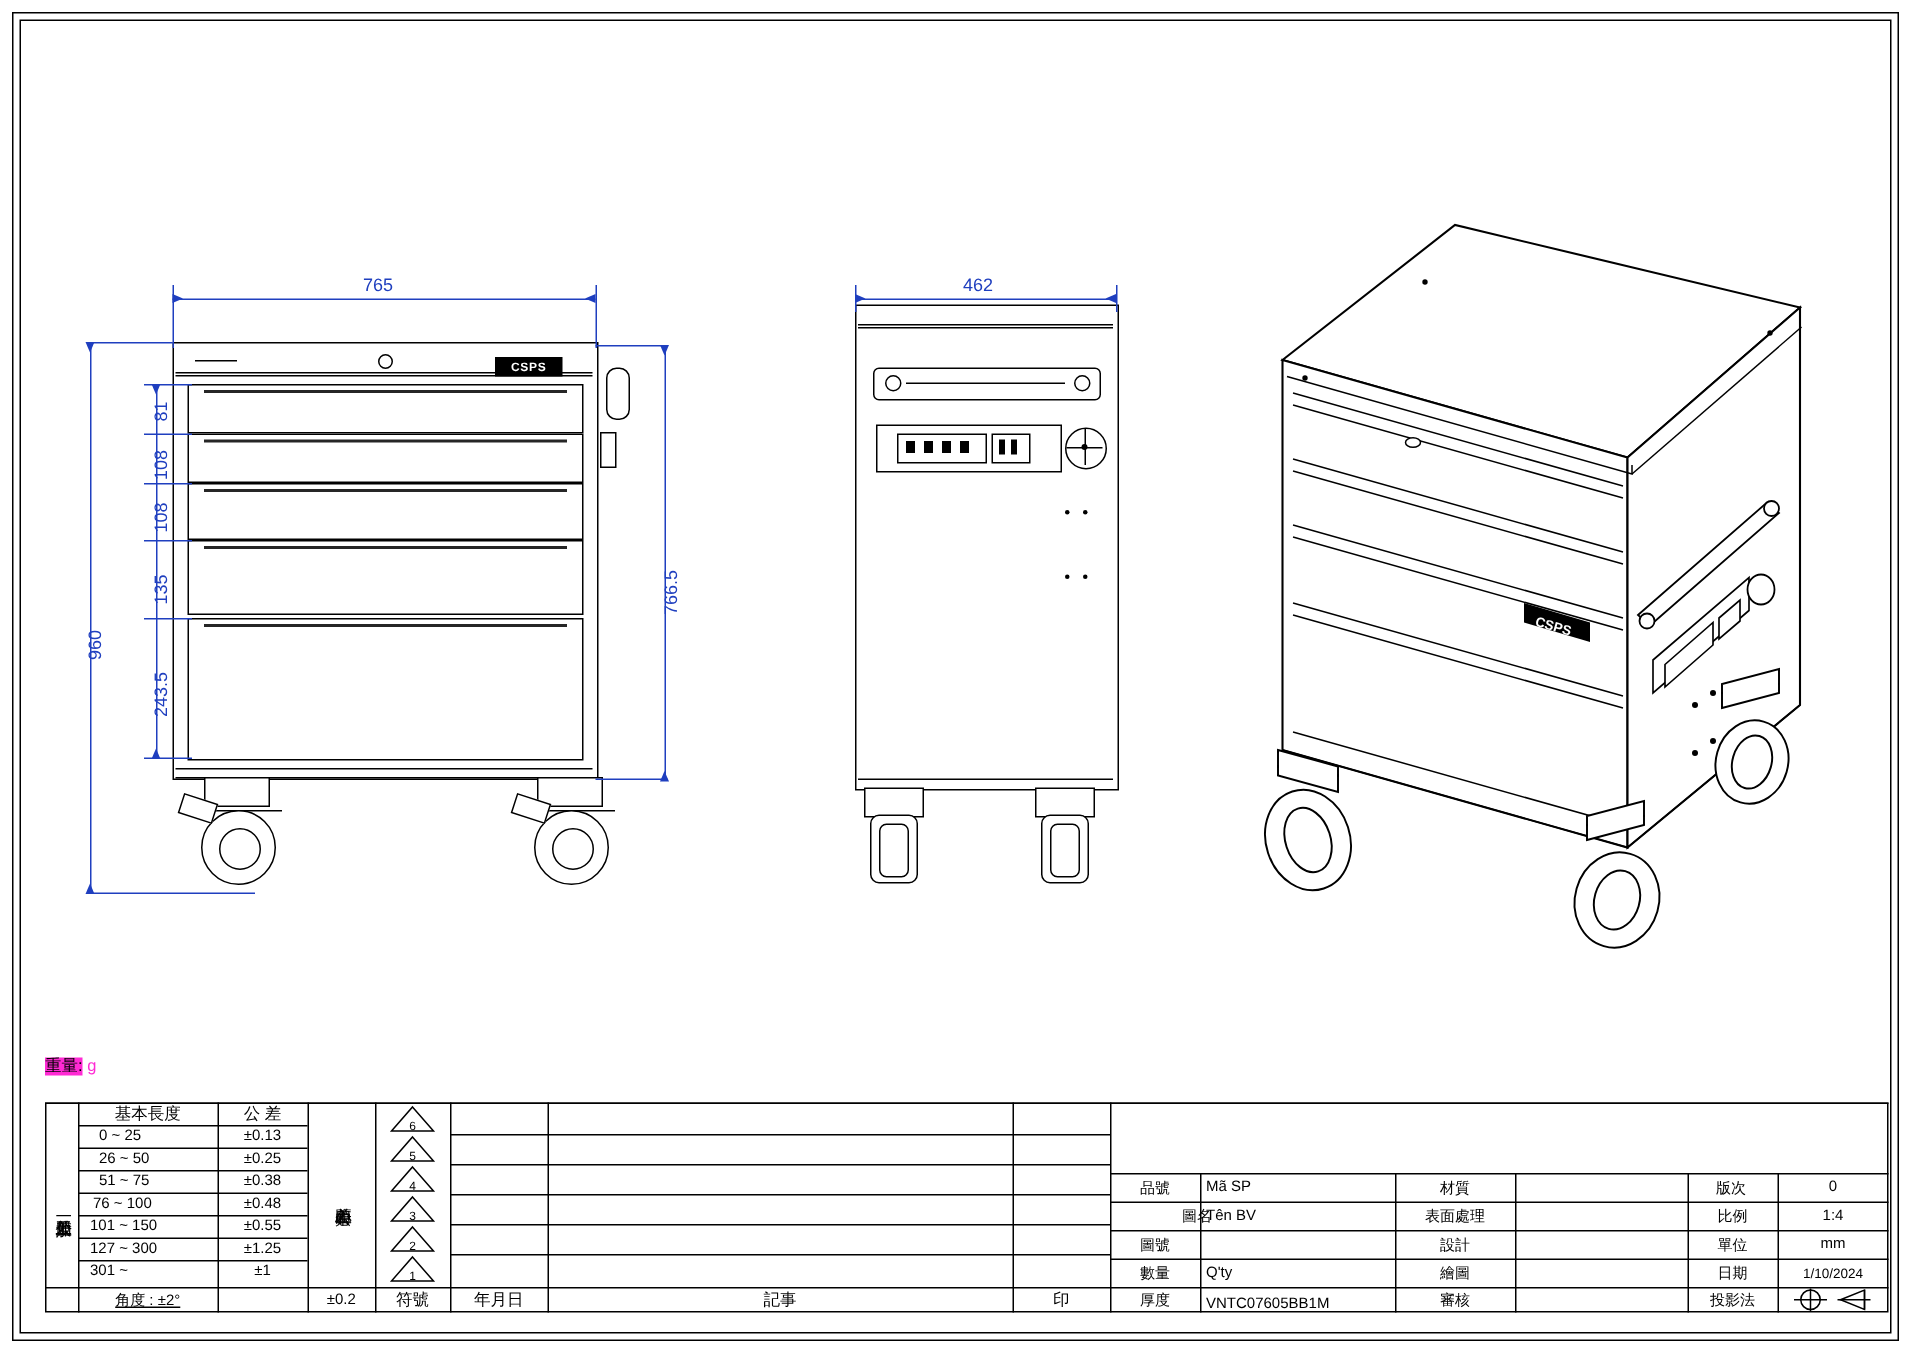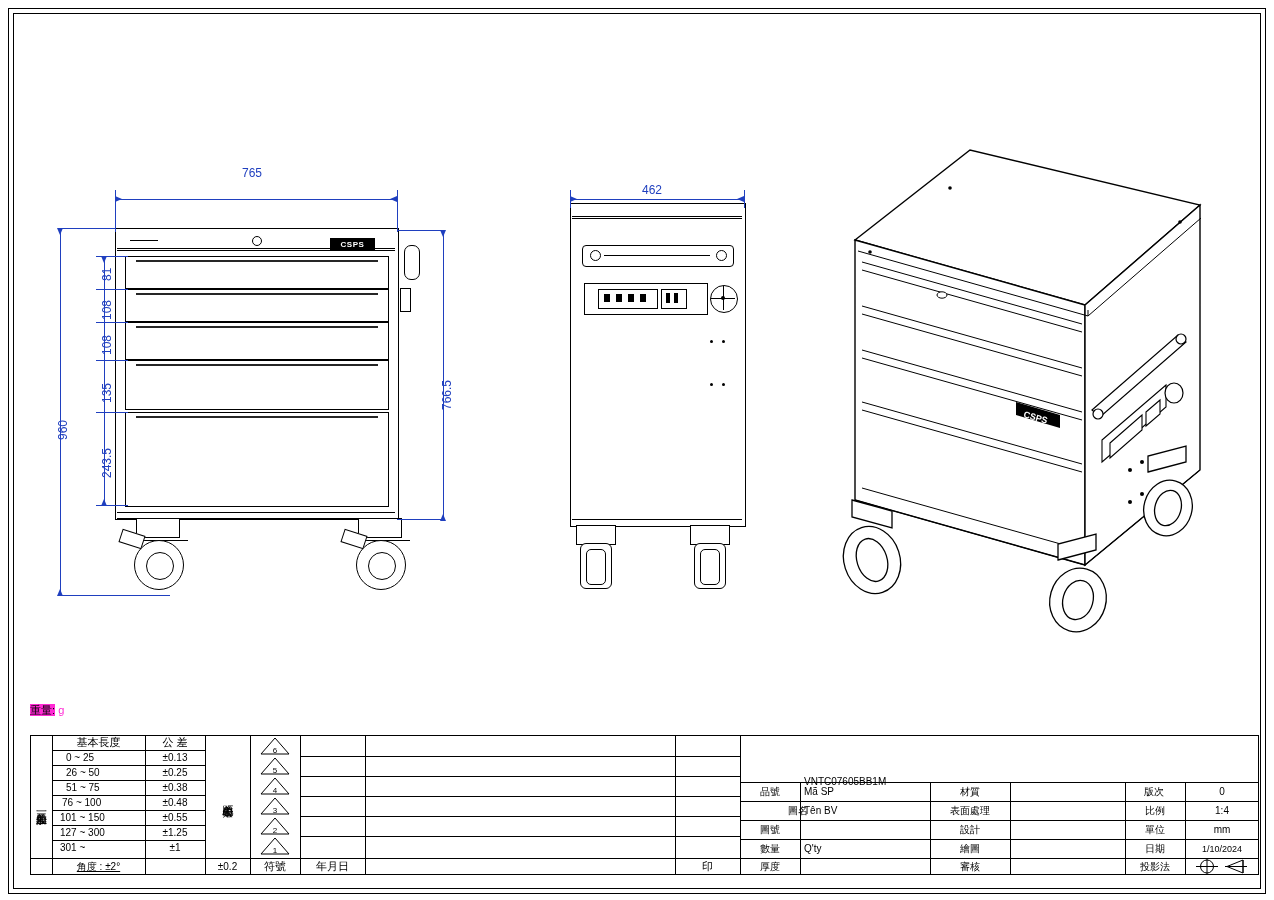--- a/index.html
+++ b/index.html
@@ -96,21 +96,21 @@
       <div class="ln h1" style="left:8px;top:22px;width:62px;"></div>
       <div class="wheel" style="left:16px;top:22px;width:48px;height:48px;"></div>
       <div class="brkt" style="left:2px;top:14px;width:22px;height:12px;transform:rotate(18deg);"></div>
     </div>
 
     <div class="dim dimv" style="left:115px;top:190px;height:42px;"></div>
     <div class="dim dimv" style="left:397px;top:190px;height:42px;"></div>
     <div class="dim dimh" style="left:115px;top:199px;width:282px;"></div>
     <div class="ah r" style="left:115px;top:196px;"></div>
     <div class="ah l" style="left:390px;top:196px;"></div>
-    <div class="dtxt" style="left:242px;top:166px;">765</div>
+    <div class="dtxt" style="left:242px;top:183px;">765</div>
 
     <div class="dim dimv" style="left:443px;top:230px;height:290px;"></div>
     <div class="ah d" style="left:440px;top:230px;"></div>
     <div class="ah u" style="left:440px;top:514px;"></div>
     <div class="dim dimh" style="left:397px;top:230px;width:48px;"></div>
     <div class="dim dimh" style="left:397px;top:519px;width:48px;"></div>
     <div class="dtxt rot" style="left:440px;top:410px;">766.5</div>
 
     <div class="dim dimv" style="left:60px;top:228px;height:367px;"></div>
     <div class="ah d" style="left:57px;top:228px;"></div>
@@ -356,20 +356,21 @@
         <polygon points="23,2 37,18 9,18" fill="#fff" stroke="#000" stroke-width="1"></polygon>
         <text x="23" y="17" font-size="8" text-anchor="middle" font-family="Liberation Sans, sans-serif">1</text>
       </svg>
   </div>
   <div class="tb-t" style="left:250px;top:858px;width:50px;height:17px;">符號</div>
 
   <div class="ln v1" style="left:365px;top:735px;height:140px;"></div>
   <div class="tb-t" style="left:300px;top:858px;width:65px;height:17px;">年月日</div>
 
   <div class="ln v1" style="left:675px;top:735px;height:140px;"></div>
+  <div class="tb-t" style="left:365px;top:858px;width:310px;height:17px;">記事</div>
 
   <div class="ln v1" style="left:740px;top:735px;height:140px;"></div>
   <div class="tb-t" style="left:675px;top:858px;width:65px;height:17px;">印</div>
 
   <div class="ln h1" style="left:300px;top:756px;width:440px;"></div>
   <div class="ln h1" style="left:300px;top:776px;width:440px;"></div>
   <div class="ln h1" style="left:300px;top:796px;width:440px;"></div>
   <div class="ln h1" style="left:300px;top:816px;width:440px;"></div>
   <div class="ln h1" style="left:300px;top:836px;width:440px;"></div>
 
@@ -392,21 +393,21 @@
   <div class="tb-t small" style="left:1185px;top:782px;width:74px;height:19px;">0</div>
 
   <div class="tb-t small" style="left:768px;top:801px;width:60px;height:19px;">圖名</div>
   <div class="tb-t small lft" style="left:800px;top:801px;width:130px;height:19px;">Tên BV</div>
   <div class="tb-t small" style="left:930px;top:801px;width:80px;height:19px;">表面處理</div>
   <div class="tb-t small lft" style="left:1010px;top:801px;width:115px;height:19px;"></div>
   <div class="tb-t small" style="left:1125px;top:801px;width:60px;height:19px;">比例</div>
   <div class="tb-t small" style="left:1185px;top:801px;width:74px;height:19px;">1:4</div>
 
   <div class="tb-t small" style="left:740px;top:820px;width:60px;height:19px;">圖號</div>
-  <div class="tb-t small lft" style="left:800px;top:772px;width:130px;height:19px;">VNTC07605BB1M</div>
+  <div class="tb-t small lft" style="left:800px;top:860px;width:130px;height:19px;">VNTC07605BB1M</div>
   <div class="tb-t small" style="left:930px;top:820px;width:80px;height:19px;">設計</div>
   <div class="tb-t small lft" style="left:1010px;top:820px;width:115px;height:19px;"></div>
   <div class="tb-t small" style="left:1125px;top:820px;width:60px;height:19px;">單位</div>
   <div class="tb-t small" style="left:1185px;top:820px;width:74px;height:19px;">mm</div>
 
   <div class="tb-t small" style="left:740px;top:839px;width:60px;height:19px;">數量</div>
   <div class="tb-t small lft" style="left:800px;top:839px;width:130px;height:19px;">Q'ty</div>
   <div class="tb-t small" style="left:930px;top:839px;width:80px;height:19px;">繪圖</div>
   <div class="tb-t small lft" style="left:1010px;top:839px;width:115px;height:19px;"></div>
   <div class="tb-t small" style="left:1125px;top:839px;width:60px;height:19px;">日期</div>

